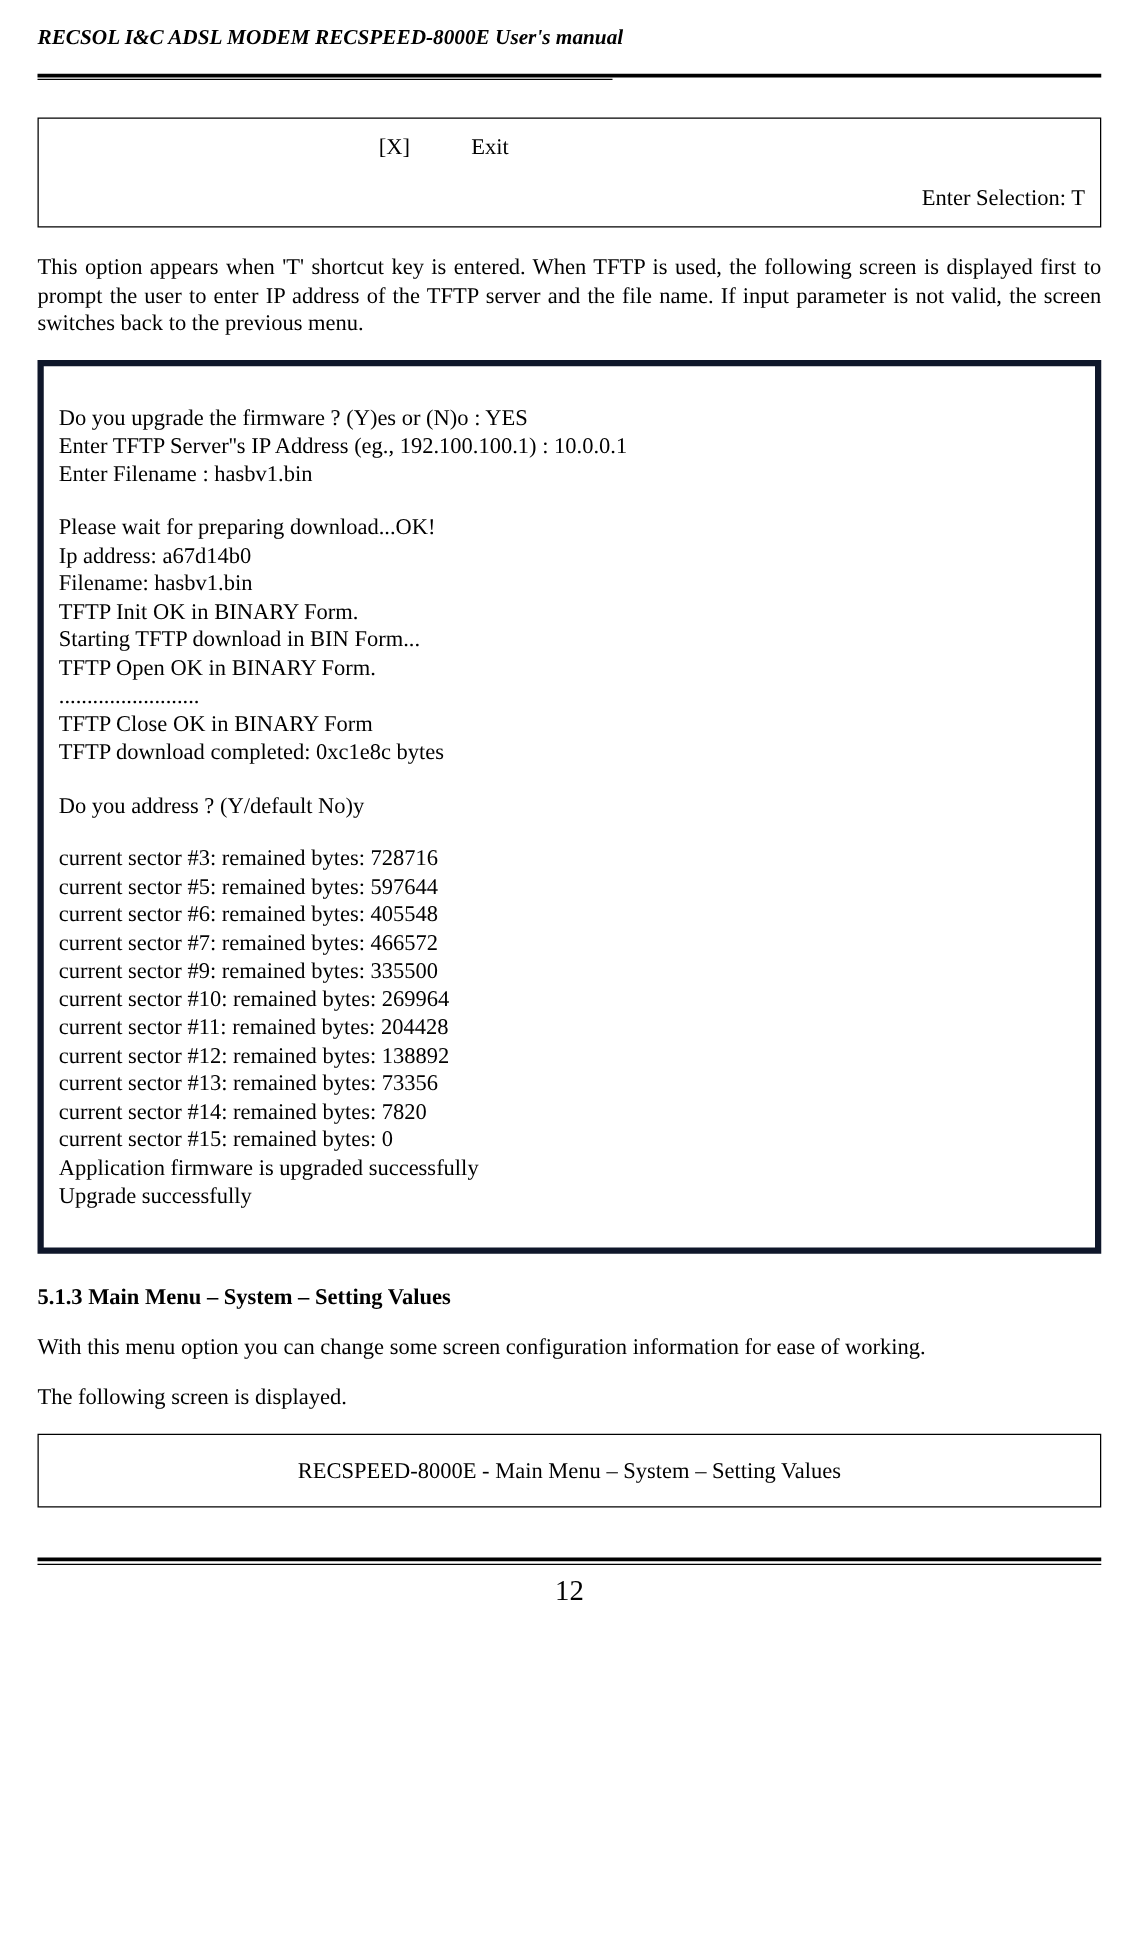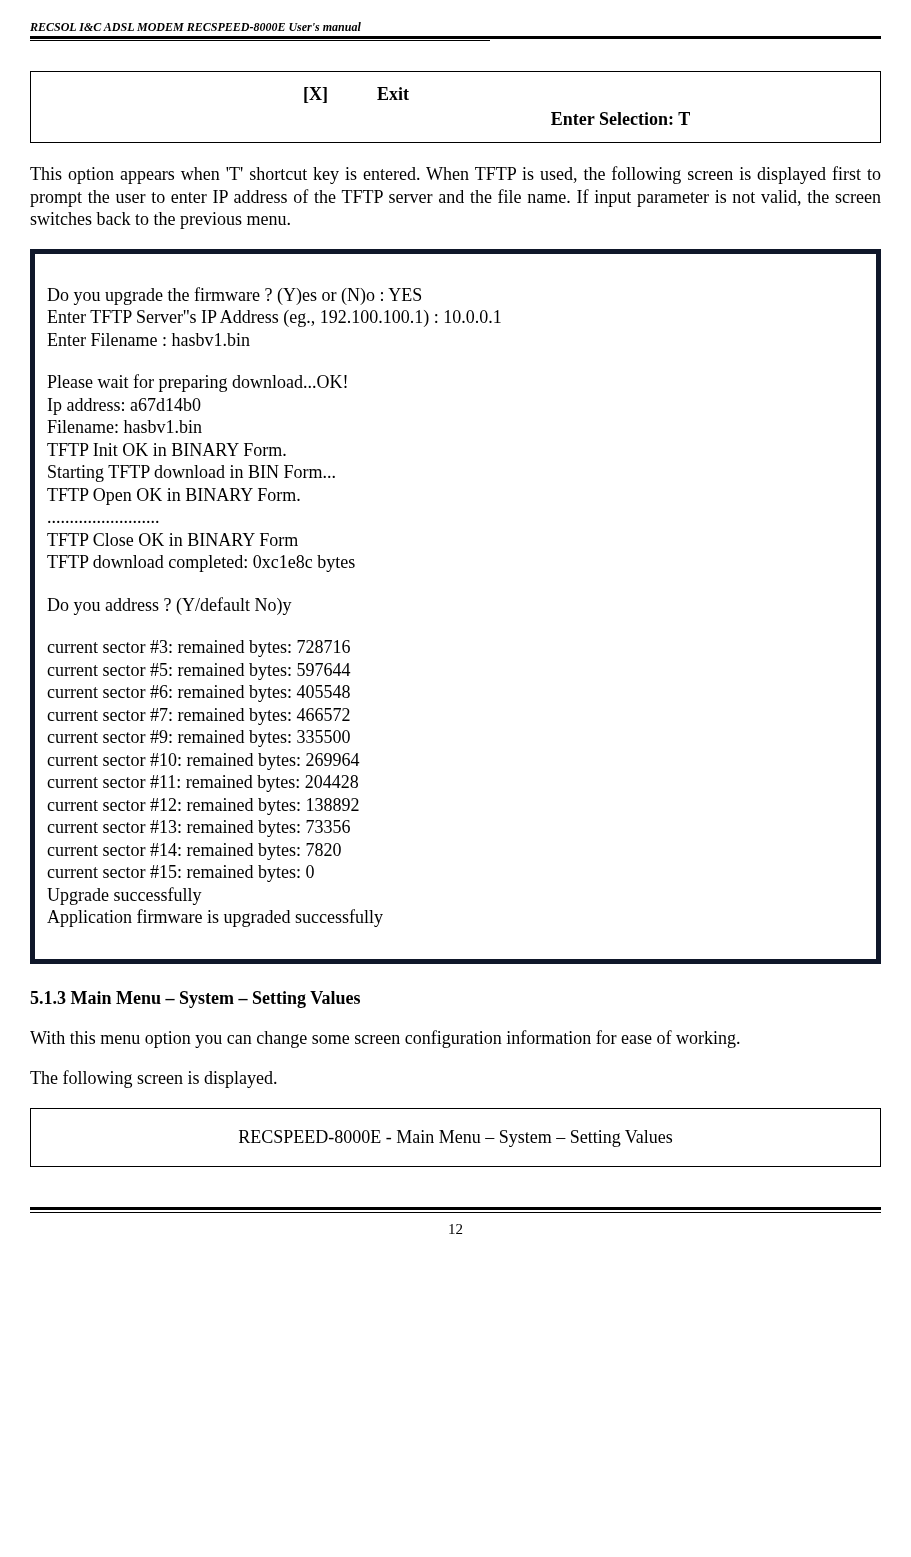--- a/index.html
+++ b/index.html
@@ -7,48 +7,47 @@
       font-size: 18px;
       margin: 0;
       padding: 20px 30px;
       color: #000;
       background: #fff;
       width: 851px;
     }
     .header-title {
       font-style: italic;
       font-weight: bold;
-      font-size: 12px;
-      margin-bottom: 1px;
+      font-size: 17px;
+      margin-bottom: 19px;
     }
     .header-rule-thick {
       border-top: 3px solid #000;
       margin: 0 0 1px 0;
     }
     .header-rule-thin {
       border-top: 1px solid #000;
       width: 54%;
       margin: 0 0 30px 0;
     }
     .box {
       border: 1px solid #000;
       padding: 10px 12px;
       margin-bottom: 20px;
     }
     .box-line {
       margin: 2px 0;
-      font-weight: bold;
     }
     .indented {
       margin-left: 260px;
     }
     .centered {
-      text-align: center;
+      text-align: right;
       margin-left: 330px;
-      margin-top: 4px;
+      margin-top: 20px;
     }
     .paragraph {
       text-align: justify;
       margin: 18px 0;
       line-height: 1.25;
     }
     .terminal-box {
       border: 5px solid #0f172a;
       padding: 10px 12px;
       margin-bottom: 24px;
@@ -67,21 +66,21 @@
     .footer-rule-thick {
       border-top: 3px solid #000;
       margin: 40px 0 2px 0;
     }
     .footer-rule-thin {
       border-top: 1px solid #000;
       margin: 0 0 8px 0;
     }
     .page-number {
       text-align: center;
-      font-size: 15px;
+      font-size: 23px;
     }
     .box-centered-title {
       text-align: center;
       margin: 8px 0;
     }
   </style>
 </head>
 <body>
 
 <div class="header-title">RECSOL I&amp;C ADSL  MODEM  RECSPEED-8000E  User's manual</div>
@@ -121,22 +120,22 @@
   <p class="terminal-line">current sector #5: remained bytes: 597644</p>
   <p class="terminal-line">current sector #6: remained bytes: 405548</p>
   <p class="terminal-line">current sector #7: remained bytes: 466572</p>
   <p class="terminal-line">current sector #9: remained bytes: 335500</p>
   <p class="terminal-line">current sector #10: remained bytes: 269964</p>
   <p class="terminal-line">current sector #11: remained bytes: 204428</p>
   <p class="terminal-line">current sector #12: remained bytes: 138892</p>
   <p class="terminal-line">current sector #13: remained bytes: 73356</p>
   <p class="terminal-line">current sector #14: remained bytes: 7820</p>
   <p class="terminal-line">current sector #15: remained bytes: 0</p>
+  <p class="terminal-line">Application firmware is upgraded successfully</p>
   <p class="terminal-line">Upgrade successfully</p>
-  <p class="terminal-line">Application firmware is upgraded successfully</p>
   <div class="terminal-blank"></div>
 </div>
 
 <p class="section-heading">5.1.3 Main Menu – System – Setting Values</p>
 
 <p class="paragraph">With this menu option you can change some screen configuration information for ease of working.</p>
 
 <p class="paragraph">The following screen is displayed.</p>
 
 <div class="box">

